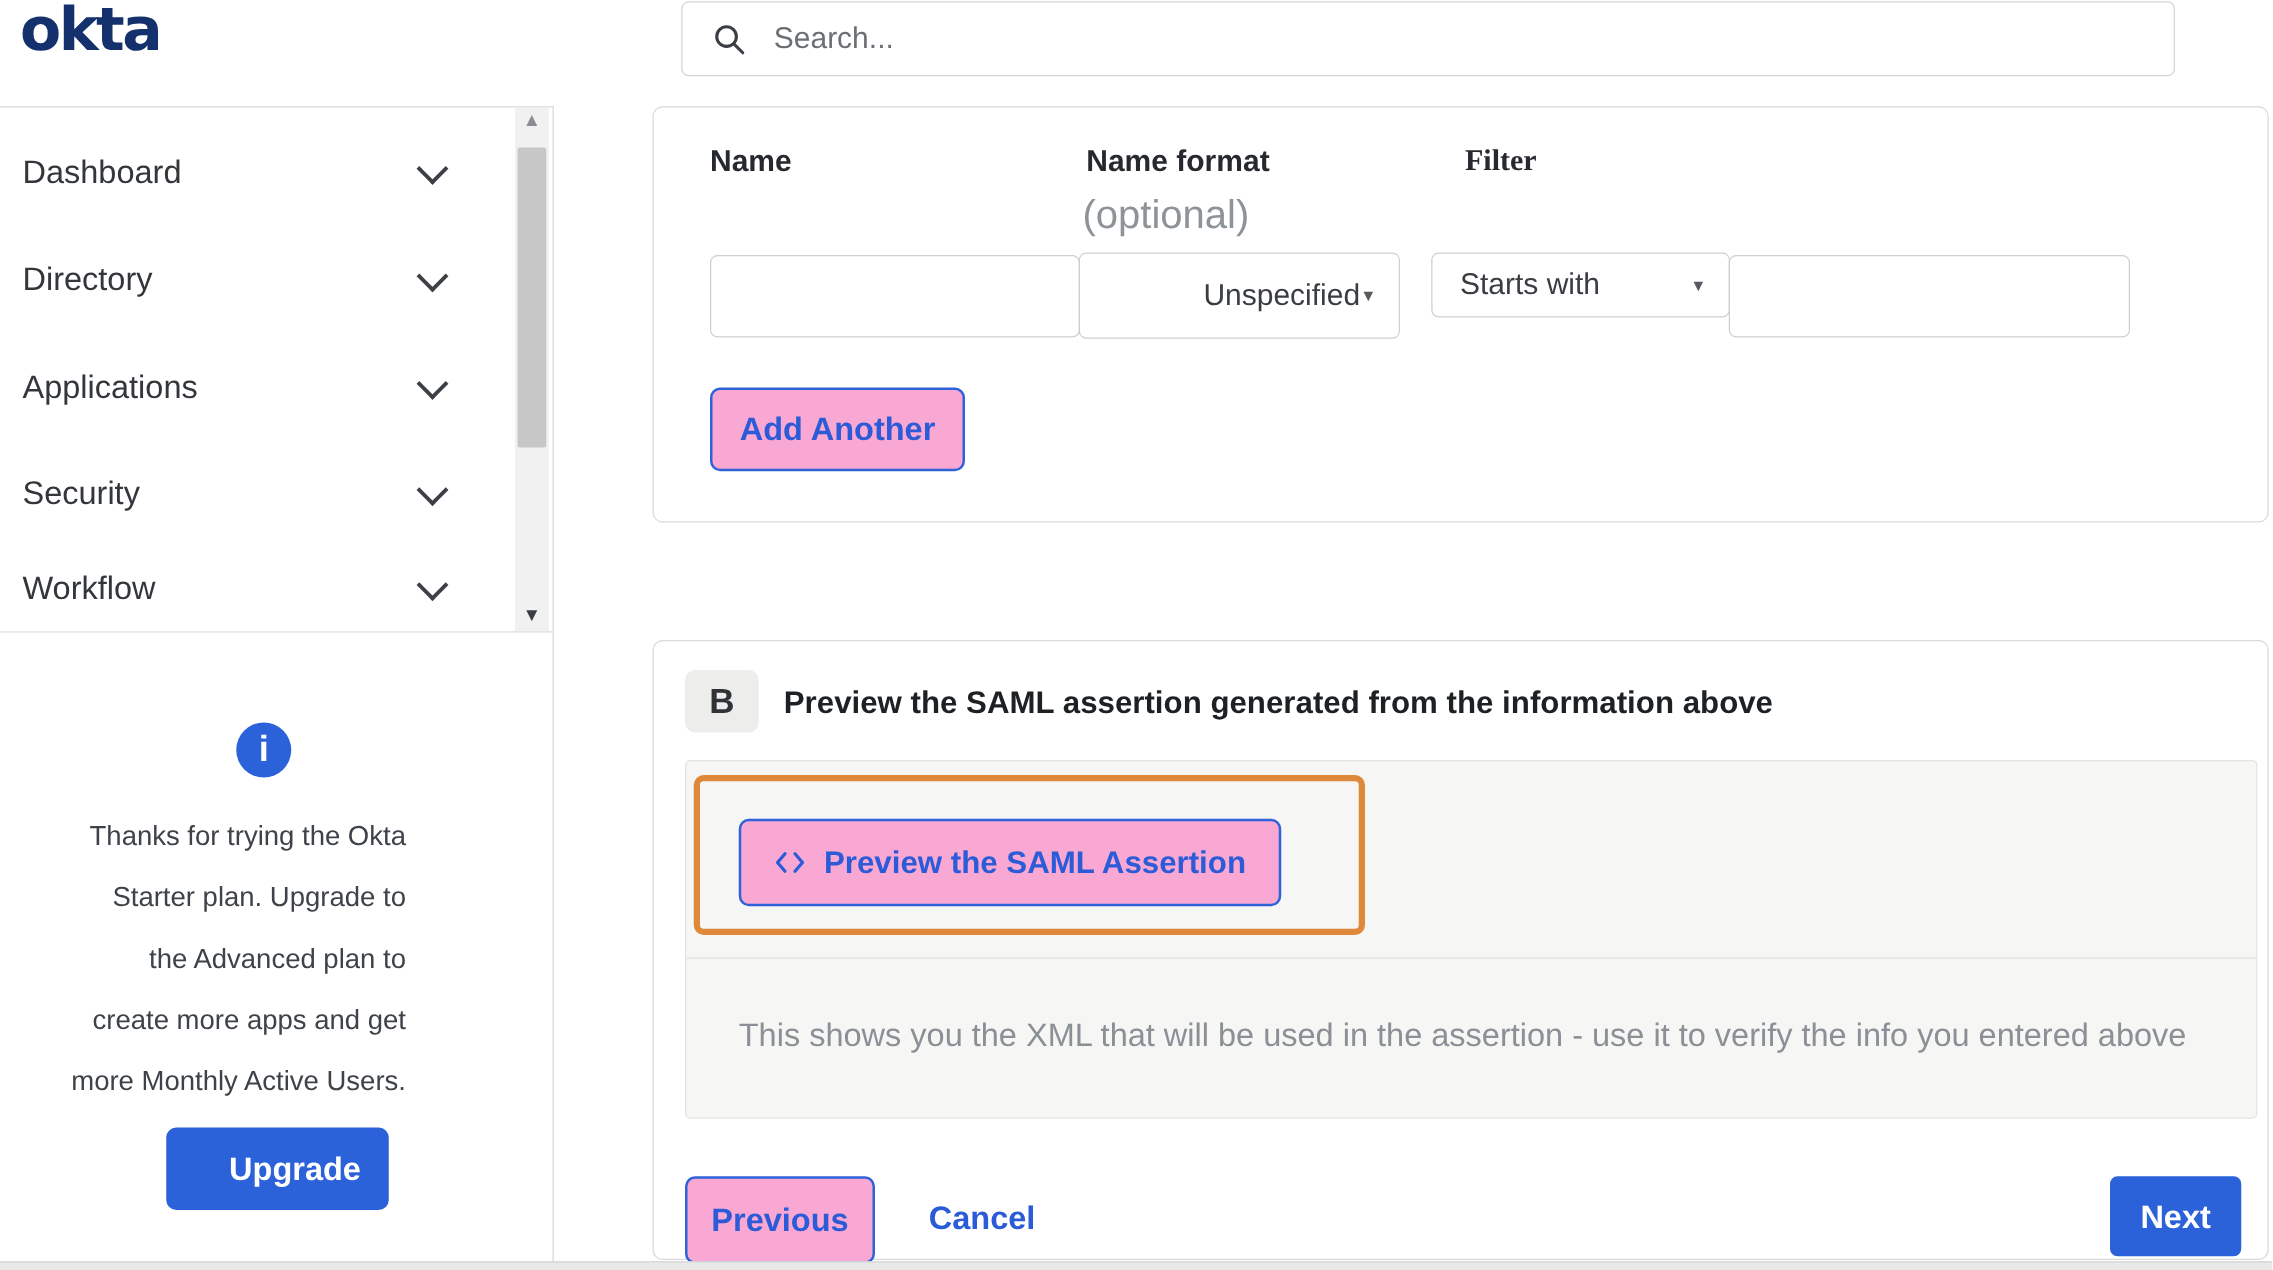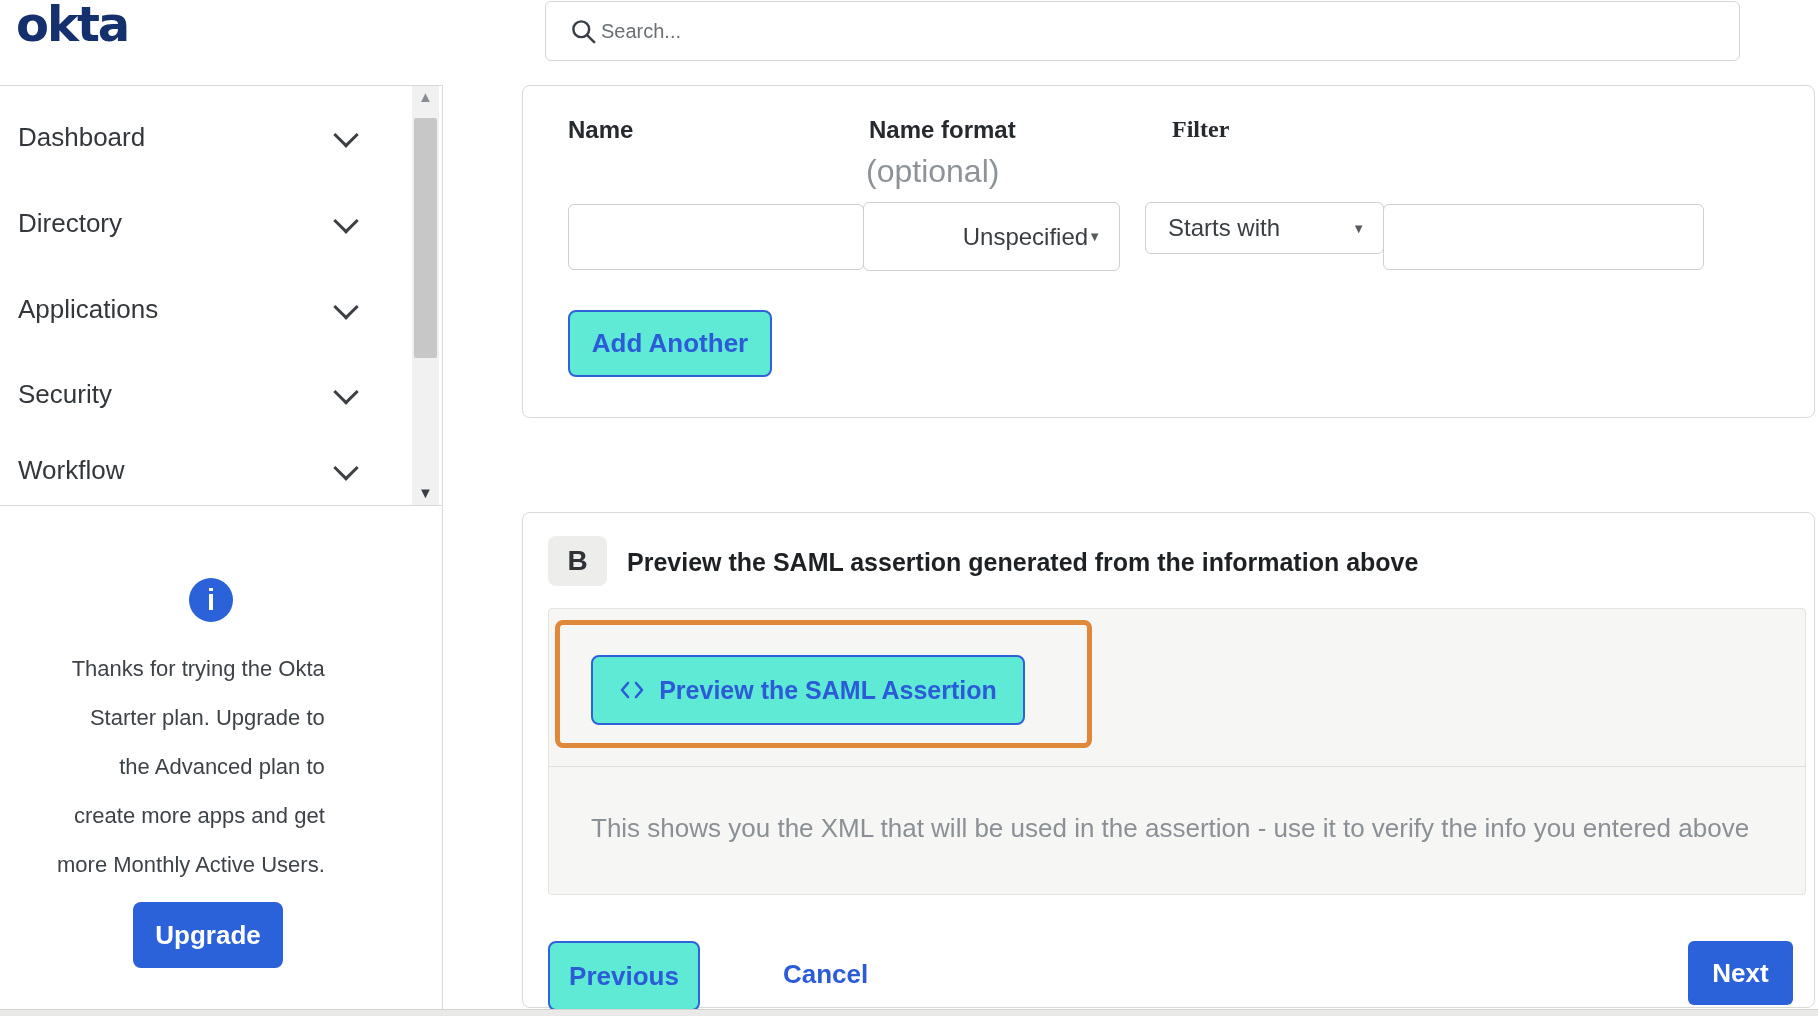--- a/index.html
+++ b/index.html
@@ -3,53 +3,53 @@
 <meta charset="utf-8">
 <style>
   html,body{margin:0;padding:0;background:#ffffff;}
   body{font-family:"Liberation Sans", sans-serif; color:#2e3338;}
   .stage{position:relative;width:1818px;height:1016px;overflow:hidden;background:#fff;}
   .abs{position:absolute;}
 
   
   .logo{font-family:"DejaVu Sans", sans-serif;font-weight:700;font-size:48px;color:#15316d;letter-spacing:-2px;}
   .searchbox{display:flex;align-items:center;background:#fff;border:1px solid #d5d5d5;border-radius:6px;padding-left:24px;box-sizing:border-box;}
-  .searchbox input{border:none;outline:none;flex:1;font-family:"Liberation Sans",sans-serif;font-size:20px;color:#33383d;margin-left:2px;background:transparent;}
+  .searchbox input{border:none;outline:none;flex:1;font-family:"Liberation Sans",sans-serif;font-size:24px;color:#33383d;margin-left:20px;background:transparent;}
   .searchbox input::placeholder{color:#6b7075;}
 
   
   .side-sep{background:#d9d9d9;}
   .nav-item{display:flex;align-items:center;justify-content:space-between;box-sizing:border-box;padding:0 56px 0 18px;cursor:pointer;background:#fff;}
   .nav-item .lbl{font-size:26px;font-weight:500;color:#33373c;}
   .chev{width:15px;height:15px;border-right:3px solid #3c4045;border-bottom:3px solid #3c4045;transform:rotate(45deg);margin-top:-6px;}
   .scroll-track{background:#f1f1f1;}
   .scroll-thumb{background:#c7c7c7;border-radius:2px;}
   .scroll-arrow{font-size:15px;text-align:center;width:100%;line-height:22px;}
 
   .info-circle{border-radius:50%;background:#2b61d9;color:#fff;display:flex;align-items:center;justify-content:center;font-weight:700;font-size:29px;}
   .upsell-line{font-size:22px;color:#3e4349;line-height:49px;white-space:nowrap;text-align:right;}
   .btn-primary{background:#2b61d9;color:#fff;font-weight:700;border:none;border-radius:8px;display:flex;align-items:center;justify-content:center;cursor:pointer;font-family:"Liberation Sans",sans-serif;}
-  .btn-outline{background:#5eead4;color:#2b5bd7;font-weight:700;border:2px solid #2f62d8;border-radius:8px;display:flex;align-items:center;justify-content:center;cursor:pointer;font-family:"Liberation Sans",sans-serif;}
+  .btn-outline{background:#f9a8d4;color:#2b5bd7;font-weight:700;border:2px solid #2f62d8;border-radius:8px;display:flex;align-items:center;justify-content:center;cursor:pointer;font-family:"Liberation Sans",sans-serif;}
 
   
   .card{background:#fff;border:1px solid #d9d9d9;border-radius:8px;box-sizing:border-box;}
   .field-label{font-size:24px;font-weight:700;color:#26292d;}
   .field-note{font-size:32px;color:#8e9398;}
   .txt-input{border:1px solid #ccd0d4;border-radius:6px;background:#fff;box-sizing:border-box;font-size:24px;color:#33383d;padding:0 18px;outline:none;font-family:"Liberation Sans",sans-serif;}
   .select{border:1px solid #ccd0d4;border-radius:6px;background:#fff;box-sizing:border-box;display:flex;align-items:center;justify-content:space-between;padding:0 18px 0 22px;cursor:pointer;}
   .select .val{font-size:24px;color:#3a3e43;}
   .select .caret{font-size:13px;color:#565a5f;}
 
   .badge{background:#ededeb;border-radius:8px;display:flex;align-items:center;justify-content:center;font-size:28px;font-weight:600;color:#2f3337;}
   .sec-heading{font-size:25px;font-weight:700;color:#1e2124;white-space:nowrap;}
   .graybox{background:#f6f6f4;border:1px solid #e3e3e1;border-radius:4px;box-sizing:border-box;}
   .gray-divider{background:#e1e1df;}
   .desc-text{font-size:26px;color:#8b9096;white-space:nowrap;}
   .orange-rect{border:5px solid #e0883a;border-radius:8px;box-sizing:border-box;background:transparent;}
-  .link-text{font-size:26px;font-weight:700;color:#2b5bd7;cursor:pointer;margin-left:40px;}
+  .link-text{font-size:26px;font-weight:700;color:#2b5bd7;cursor:pointer;}
   .bottom-strip{background:#e9e9e8;border-top:1px solid #d3d3d3;}
 </style>
 </head>
 <body>
 
 <div class="stage">
 
   <div class="abs logo" style="left:16px;top:-4px;">okta</div>
 
   <div class="abs searchbox" style="left:545px;top:1px;width:1195px;height:60px;">
@@ -94,21 +94,21 @@
   <div class="abs info-circle" style="left:189px;top:578px;width:44px;height:44px;">
     <span>i</span>
   </div>
   <div class="abs" style="left:57px;top:644px;">
     <div class="upsell-line">Thanks for trying the Okta</div>
     <div class="upsell-line">Starter plan. Upgrade to</div>
     <div class="upsell-line">the Advanced plan to</div>
     <div class="upsell-line">create more apps and get</div>
     <div class="upsell-line">more Monthly Active Users.</div>
   </div>
-  <div class="abs btn-primary" style="left:133px;top:902px;width:150px;height:66px;font-size:26px;">Upgrade</div>
+  <div class="abs btn-primary" style="left:133px;top:902px;width:150px;height:66px;font-size:26px;padding-left:28px;">Upgrade</div>
 
   <div class="abs card" style="left:522px;top:85px;width:1293px;height:333px;"></div>
 
   <div class="abs field-label" style="left:568px;top:116px;">Name</div>
   <div class="abs field-label" style="left:869px;top:116px;">Name format</div>
   <div class="abs field-note" style="left:866px;top:153px;">(optional)</div>
   <div class="abs field-label" style="left:1172px;top:116px;font-family:Liberation Serif, serif;">Filter</div>
 
   <input class="abs txt-input" style="left: 568px; top: 204px; width: 296px; height: 66px;" value="">
   <div class="abs select" style="left:863px;top:202px;width:257px;height:69px;justify-content:flex-end;">

